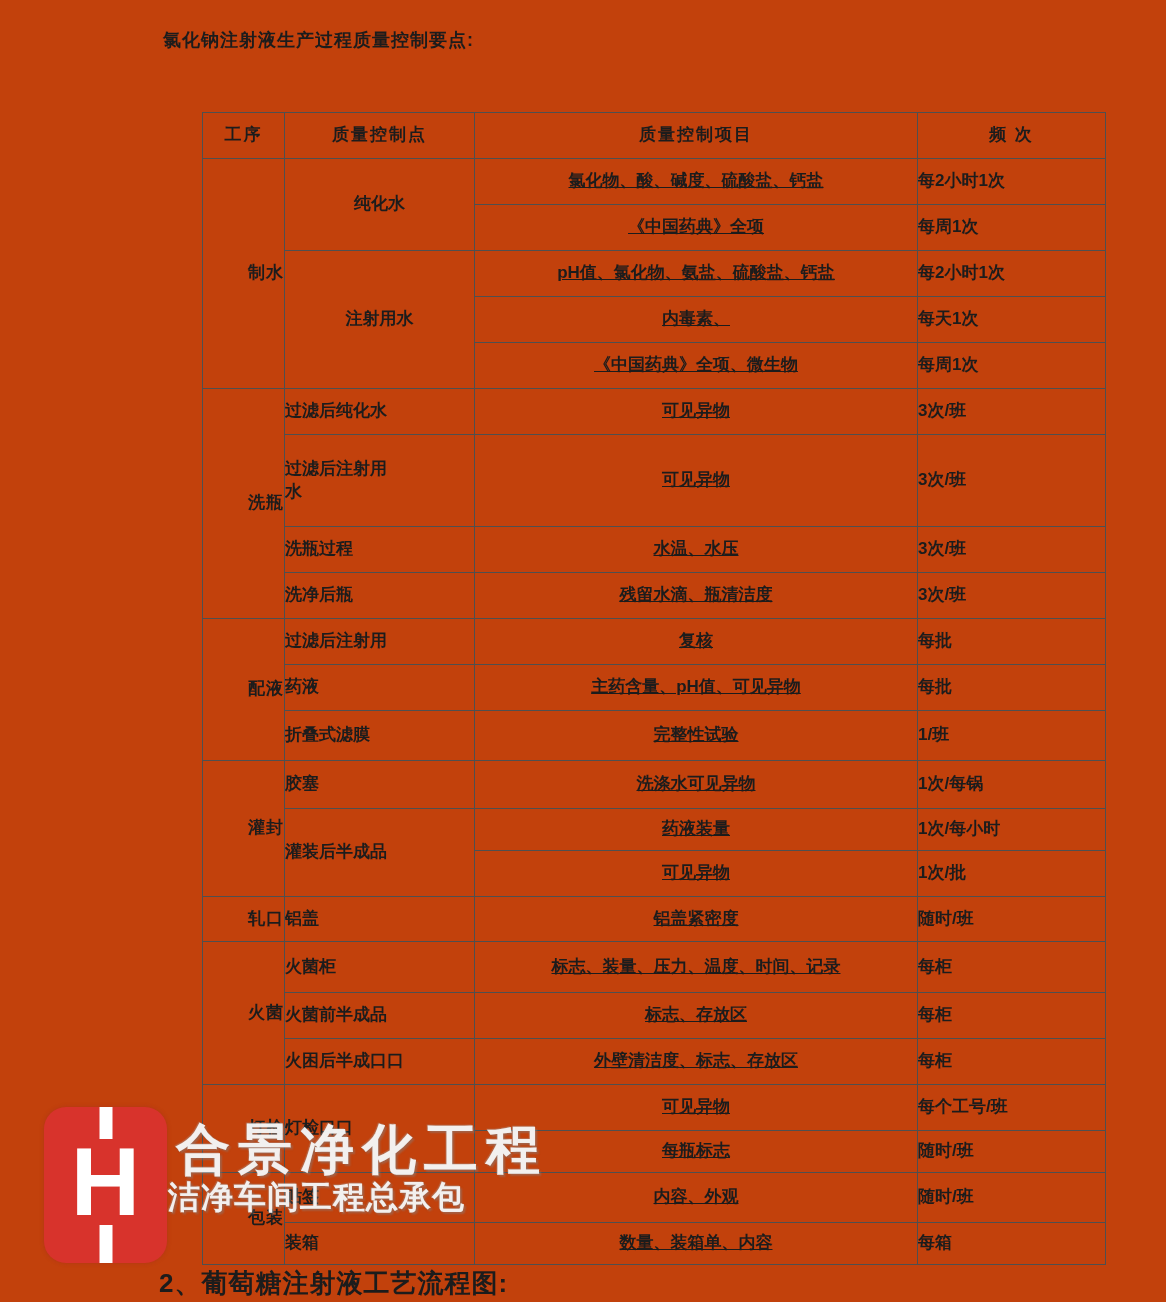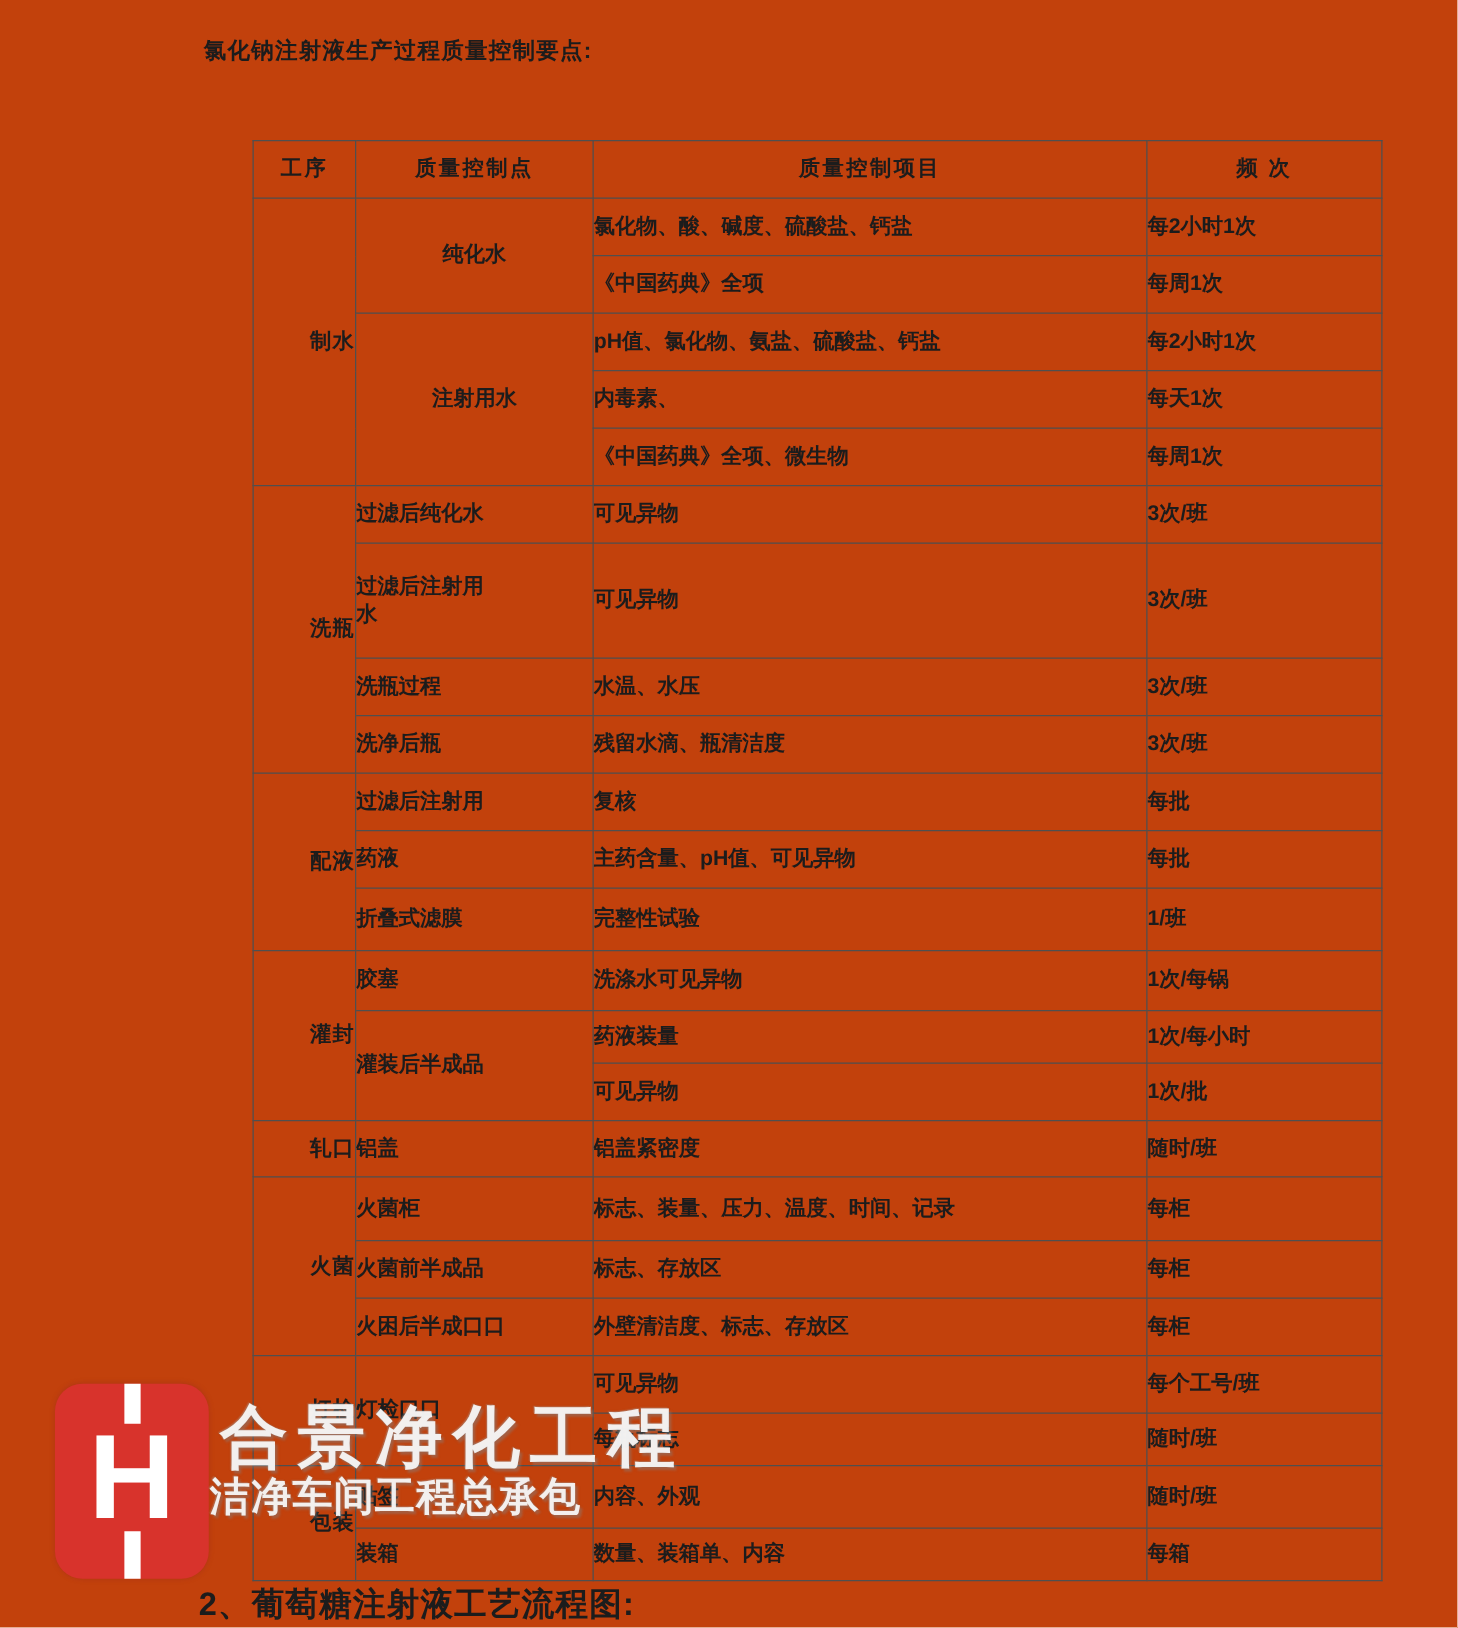--- a/index.html
+++ b/index.html
@@ -9,21 +9,21 @@
   .footer-heading{position:absolute;left:159px;top:1266px;font-size:26px;font-weight:700;letter-spacing:1px;}
 
   table.qc{position:absolute;left:163px;top:112px;border-collapse:collapse;table-layout:fixed;
            width:903px;font-size:17px;font-weight:600;margin-left:39px;}
   table.qc td,table.qc th{border:1.5px solid #4f4f4f;vertical-align:middle;padding:0;
            overflow:hidden;line-height:1.35;}
   th.hdr{font-size:17px;font-weight:600;text-align:center;letter-spacing:2px;}
   td.c1{text-align:right;letter-spacing:1px;}
   td.c2{text-align:left;padding-left:12px;white-space:pre-line;}
   td.c2c{text-align:center;}
-  td.c3{text-align:left;padding-left:14px;}
+  td.c3{text-align:center;padding-left:14px;text-decoration:underline;}
   td.c4{text-align:left;padding-left:12px;}
   td.tall2{line-height:46px;}
   td.topalign{vertical-align:top;padding-top:12px;}
 
   
   .wm{position:absolute;pointer-events:none;}
   .wm-text{color:rgba(255,255,255,0.88);font-weight:700;
            text-shadow:2px 2px 2px rgba(130,130,130,0.45),-1px -1px 1px rgba(170,170,170,0.35),
                        0 0 1px rgba(140,140,140,0.6);
            white-space:nowrap;}

